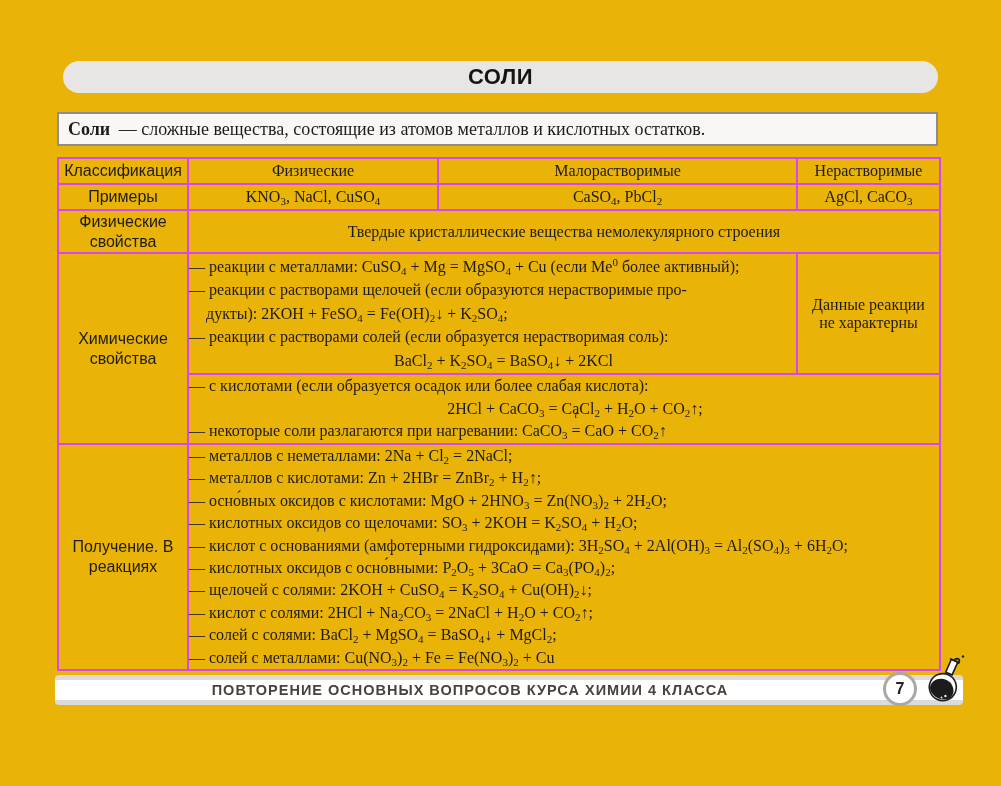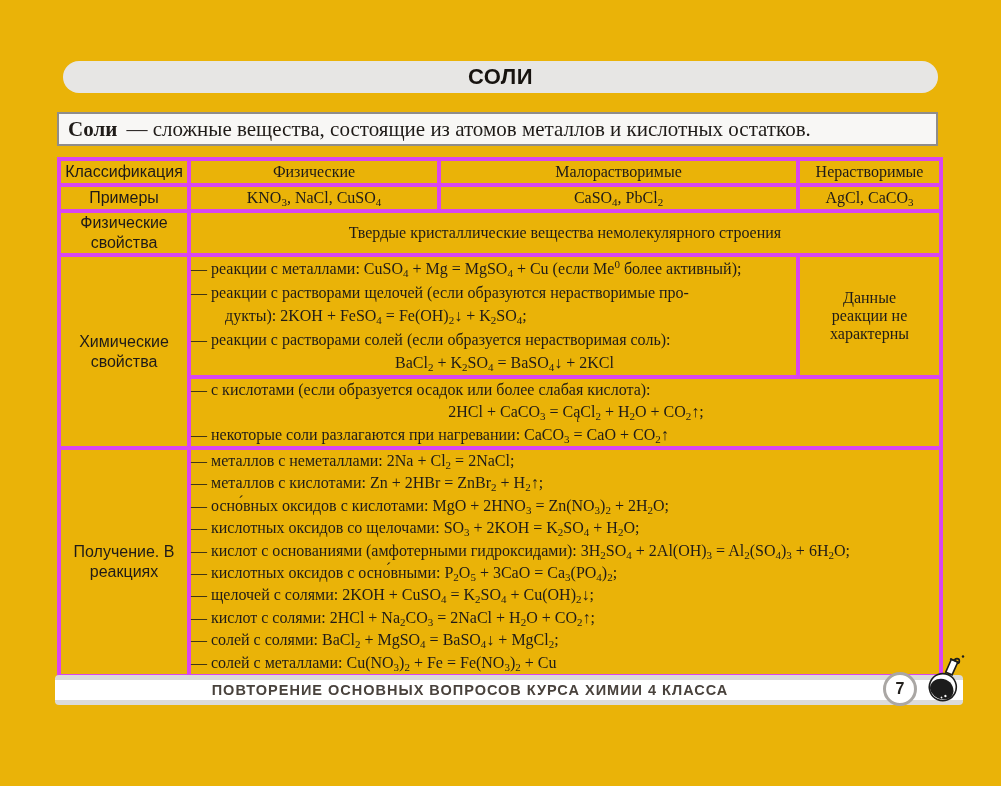--- a/index.html
+++ b/index.html
@@ -8,38 +8,38 @@
 
   
   .title-box{position:absolute;left:63px;top:61px;width:875px;height:32px;background:#e7e6e4;
              border-radius:16px;display:flex;align-items:center;justify-content:center;}
   .title-box span{font-family:"Liberation Sans", sans-serif;font-weight:bold;font-size:22px;
                   letter-spacing:.5px;color:#17130f;}
 
   
   .def-box{position:absolute;left:57px;top:112px;width:881px;height:34px;background:#f8f7f5;
            border:2px solid #8f8d8a;box-sizing:border-box;display:flex;align-items:center;
-           padding-left:9px;font-size:21px;}
+           padding-left:9px;font-size:18px;}
   .def-box b{margin-right:4px;}
 
   
   table.salts{position:absolute;left:57px;top:157px;width:882px;border-collapse:collapse;
               table-layout:fixed;border:2px solid #1d1d1d;}
-  table.salts td{border:4px solid #d946ef;padding:0;vertical-align:middle;font-size:16px;}
+  table.salts td{border:2px solid #d946ef;padding:0;vertical-align:middle;font-size:16px;}
   td.lbl{font-family:"Liberation Sans", sans-serif;font-size:15px;text-align:center;
          line-height:20px;padding:2px 4px;}
   td.hdr{text-align:center;font-size:16.5px;}
   td.ctr{text-align:center;margin-top:22px;}
   td.list-cell{vertical-align:top;padding:3px 4px 0 8px;}
   .line{line-height:24px;white-space:nowrap;}
   .chem-list .line{line-height:23.5px;}
   .acid-list .line{line-height:22.5px;}
   .obtain-list .line{line-height:22.4px;}
   .line.center{text-align:center;white-space:normal;padding-left:22px;}
-  .line.indent{padding-left:34px;}
+  .line.indent{padding-left:17px;}
   sub{font-size:11px;line-height:0;vertical-align:-3px;}
   sup{font-size:11px;line-height:0;vertical-align:6px;}
   .teq{position:relative;display:inline-block;}
   .teq .t{position:absolute;left:50%;top:-11px;transform:translateX(-50%);
           font-size:11px;font-style:italic;line-height:1;}
 
   
   .footer-band{position:absolute;left:55px;top:675px;width:908px;height:30px;background:#fff;
                border-top:5px solid #dcdbd9;border-bottom:5px solid #dcdbd9;
                box-sizing:border-box;border-radius:4px;}

